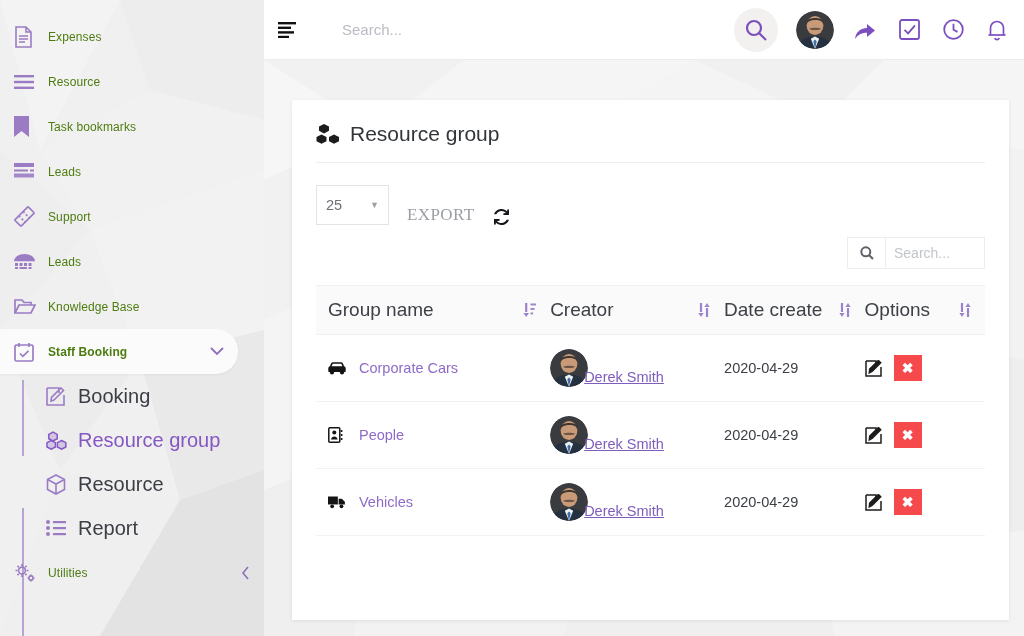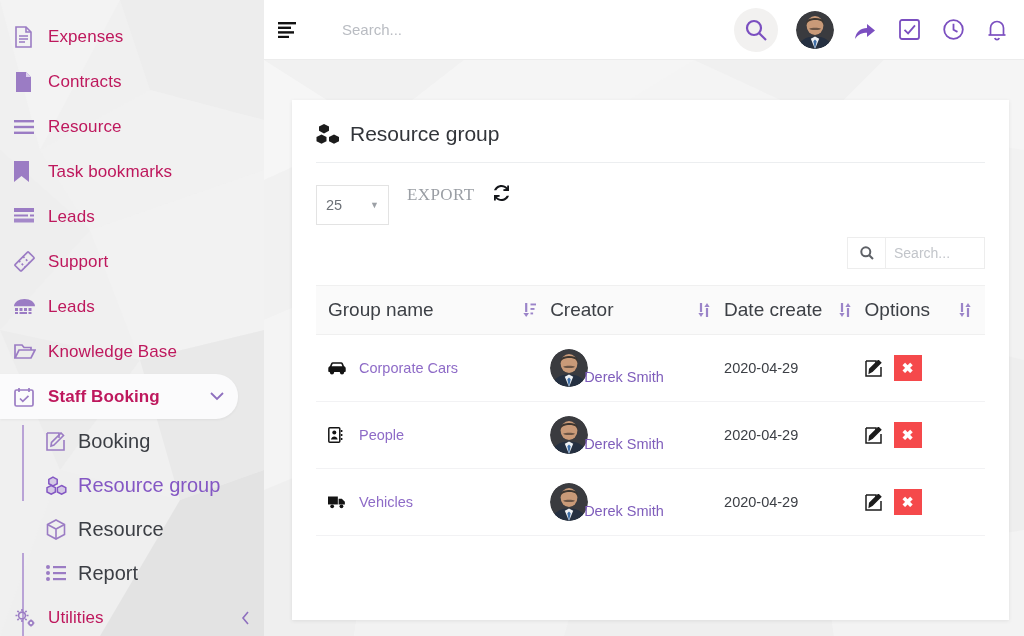--- a/index.html
+++ b/index.html
@@ -49,22 +49,22 @@
   }
   .nav-item .ic {
     width: 34px;
     flex: 0 0 34px;
     display: flex;
     align-items: center;
     justify-content: flex-start;
     color: #9b7cc4;
   }
   .nav-item .lbl {
-    font-size: 17px;
-    color: #be185d;
+    font-size: 12px;
+    color: #4d7c0f;
     letter-spacing: .1px;
     white-space: nowrap;
   }
 
   .nav-item.active-parent {
     background: #fbfbfc;
     border-radius: 0 22px 22px 0;
     margin-right: 26px;
     box-shadow: 0 1px 3px rgba(0,0,0,.05);
   }
@@ -219,21 +219,21 @@
     border: none;
     padding: 12px 18px;
     font-size: 13.5px;
     letter-spacing: .4px;
     cursor: pointer;
     font-family: "Liberation Sans", sans-serif;
   }
 
   #controls {
     display: flex;
-    align-items: flex-start;
+    align-items: flex-end;
     margin-top: 22px;
     gap: 18px;
   }
   #len-select {
     width: 73px; height: 40px;
     border: 1px solid #e3e3e3;
     background: #fff;
     display: flex;
     align-items: center;
     padding: 0 9px;
@@ -319,20 +319,21 @@
     border-radius: 50%;
     overflow: hidden;
     flex: 0 0 38px;
     margin-right: -4px;
   }
   .creator .cn {
     color: #7f5dbb;
     align-self: flex-end;
     padding-bottom: 2px;
     cursor: pointer;
+    text-decoration: underline;
   }
   .dcell { color: #3d4046; }
 
   .opts { display: flex; align-items: center; gap: 12px; }
   .edit-btn {
     color: #1c1c1c;
     cursor: pointer;
     display: flex; align-items: center;
   }
   .del-btn {
@@ -382,29 +383,20 @@
         <span class="ic">
           <svg width="19" height="22" viewBox="0 0 19 22" fill="none" stroke="currentColor" stroke-width="1.6">
             <path d="M2 1h10l5 5v15H2z"></path>
               <path d="M12 1v5h5"></path>
             <path d="M5 10h9M5 13h9M5 16h6"></path>
           </svg>
         </span>
         <span class="lbl">Expenses</span>
       </div>
 
-      <div class="nav-item">
-        <span class="ic">
-          <svg width="19" height="22" viewBox="0 0 19 22">
-              <path d="M2 1h10l5 5v15H2z" fill="currentColor"></path>
-              <path d="M12 1v5h5" fill="#ded2ef"></path>
-            </svg>
-        </span>
-        <span class="lbl">Contracts</span>
-      </div>
 
       <div class="nav-item">
         <span class="ic">
           <svg width="20" height="16" viewBox="0 0 20 16" fill="currentColor">
             <rect y="1" width="20" height="2.4"></rect>
               <rect y="6.8" width="20" height="2.4"></rect>
               <rect y="12.6" width="20" height="2.4"></rect>
           </svg>
         </span>
         <span class="lbl">Resource</span>

